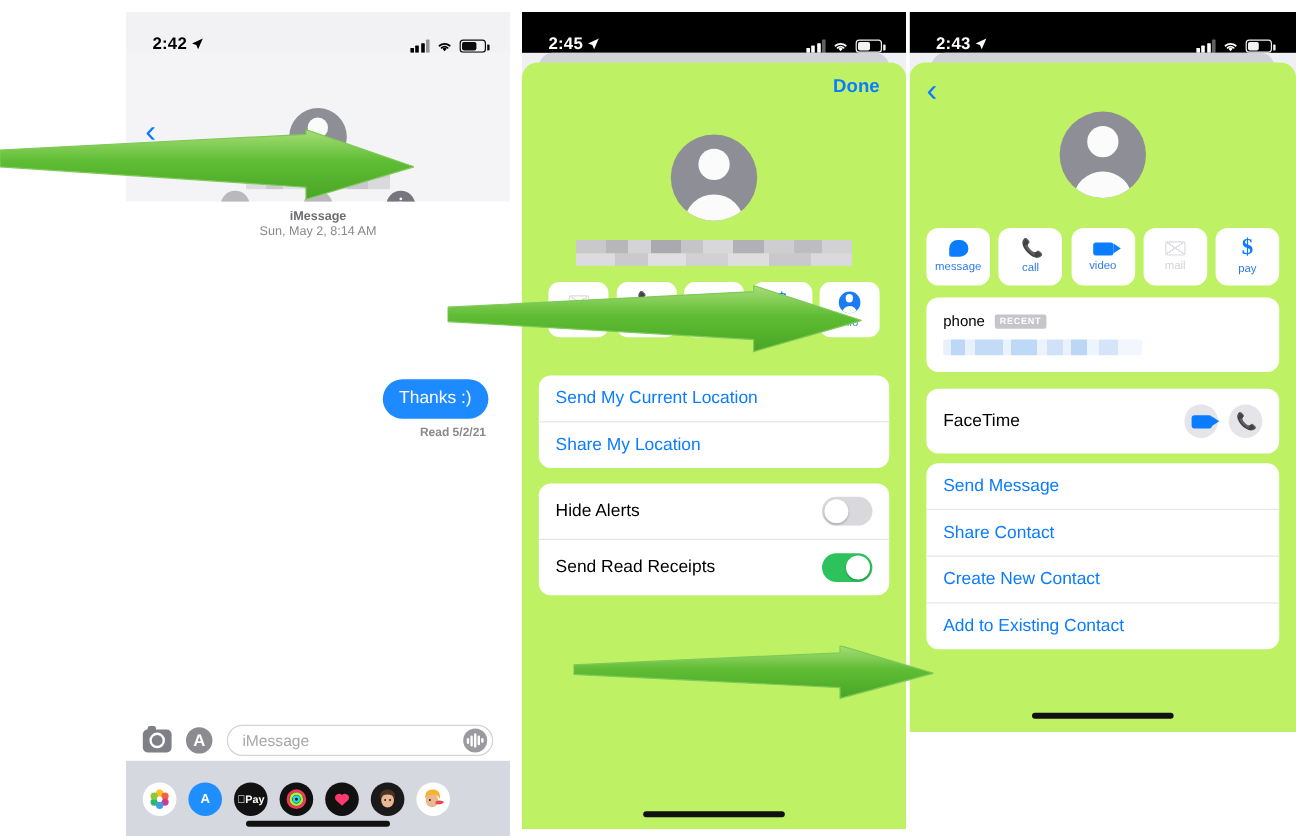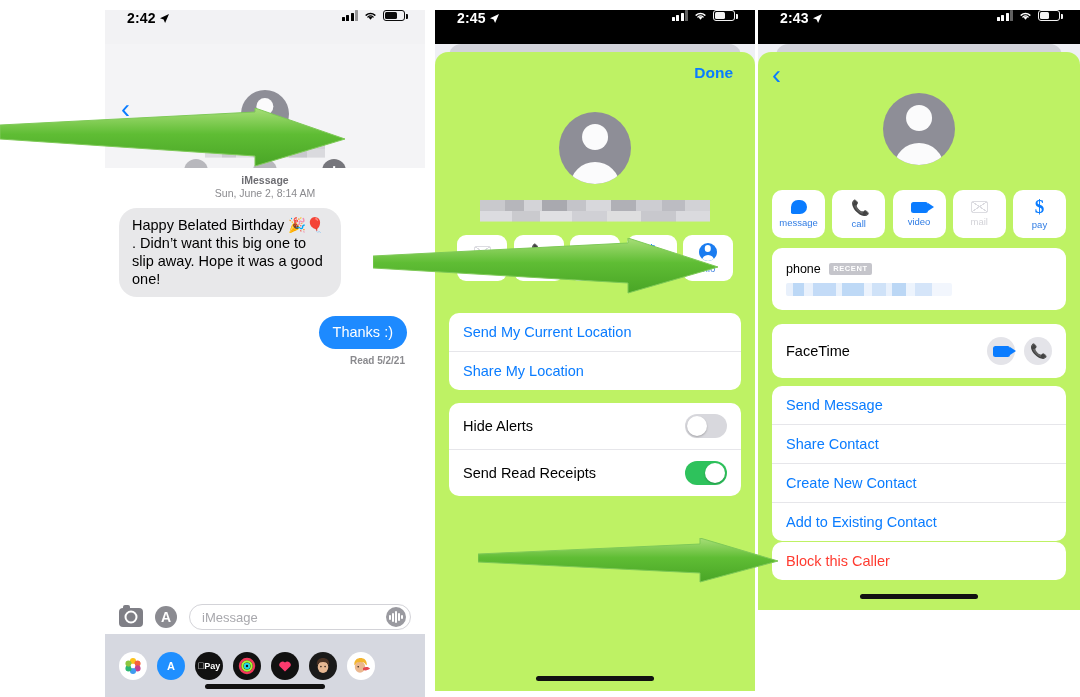--- a/index.html
+++ b/index.html
@@ -12,21 +12,21 @@
   #stage { position: relative; width: 1080px; height: 697px; background: #fff; }
 
   
   .phone { position: absolute; overflow: hidden; }
   #phone1 { left: 105px; top: 10px; width: 320px; height: 687px; background: #f6f6f8; }
   #phone2 { left: 435px; top: 10px; width: 320px; height: 681px; background: #eff0f5; }
   #phone3 { left: 758px; top: 10px; width: 322px; height: 600px; background: #eff0f5; }
 
   .statusbar {
     position: absolute; left: 0; top: 0; width: 100%; height: 34px;
-    display: flex; align-items: flex-start; justify-content: space-between;
+    display: flex; align-items: flex-end; justify-content: space-between;
     padding: 0 20px 0 22px;
   }
   .statusbar.light { background: #f2f2f4; color: #000; }
   .statusbar.dark  { background: #000000; color: #fff; }
   .sb-time { font-size: 14px; font-weight: bold; letter-spacing: .2px; display:flex; align-items:center; gap:3px; }
   .sb-right { display: flex; align-items: center; gap: 5px; }
 
   
   .bars { display: flex; align-items: flex-end; gap: 1.5px; height: 11px; }
   .bars i { display: block; width: 3px; background: currentColor; border-radius: .5px; }
@@ -213,23 +213,22 @@
         <div class="p1-act">
           <div class="ic info-i">i</div>
           <div class="lb">info</div>
         </div>
       </div>
     </div>
 
     <div class="thread">
       <div class="meta">
         <div><b>iMessage</b></div>
-        <div>Sun, June 2, 8:14 AM</div>
-      </div>
-      <div class="bub-in">Happy Belated Birthday 🎉🎈 . Didn’t want this big one to slip away. Hope it was a good one!</div>
+        <div>Sun, May 2, 8:14 AM</div>
+      </div>
       <div class="bub-out">Thanks :)</div>
       <div class="readmark">Read 5/2/21</div>
     </div>
 
     <div class="p1-compose">
       <div class="cam"></div>
       <div class="appstore">A</div>
       <div class="msgfield">
         <span class="ph">iMessage</span>
         <span class="mic">
@@ -448,23 +447,20 @@
         </div>
       </div>
 
       <div class="group" style="top:334px">
         <div class="row">Send Message</div>
         <div class="row">Share Contact</div>
         <div class="row">Create New Contact</div>
         <div class="row">Add to Existing Contact</div>
       </div>
 
-      <div class="group" style="top:490px">
-        <div class="row row-red">Block this Caller</div>
-      </div>
     </div>
 
     <div class="homebar" style="bottom:11px;width:118px"></div>
   </div>
 
   <svg class="arrow" style="left:0;top:108px" width="345" height="62" viewBox="0 0 345 62">
     <defs>
       <linearGradient id="ag1" x1="0" y1="0" x2="0" y2="1">
         <stop offset="0" stop-color="#a8de78"></stop>
           <stop offset="45%" stop-color="#5fbd34"></stop>

